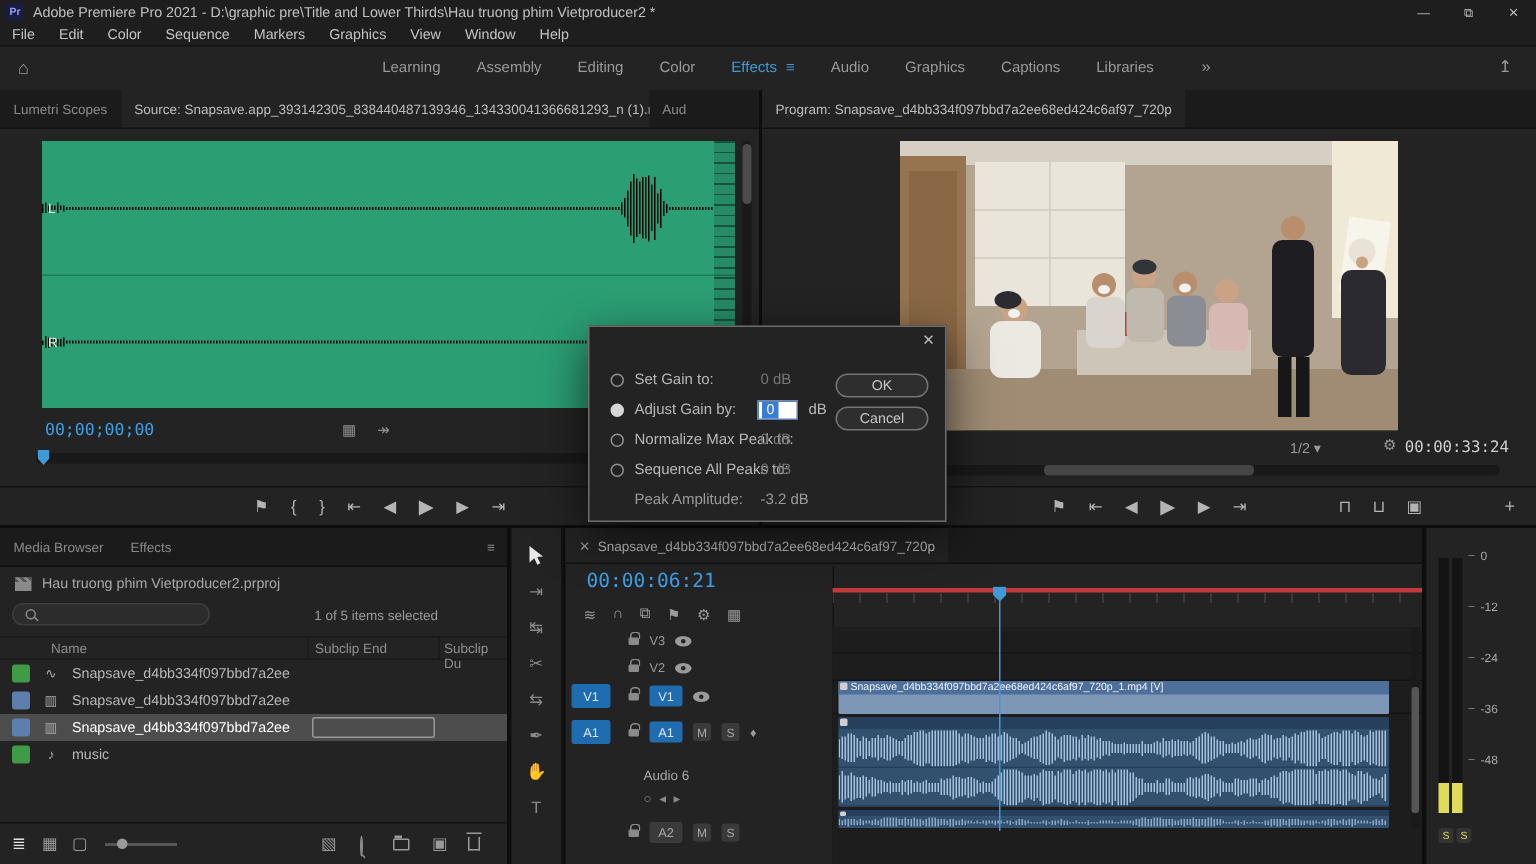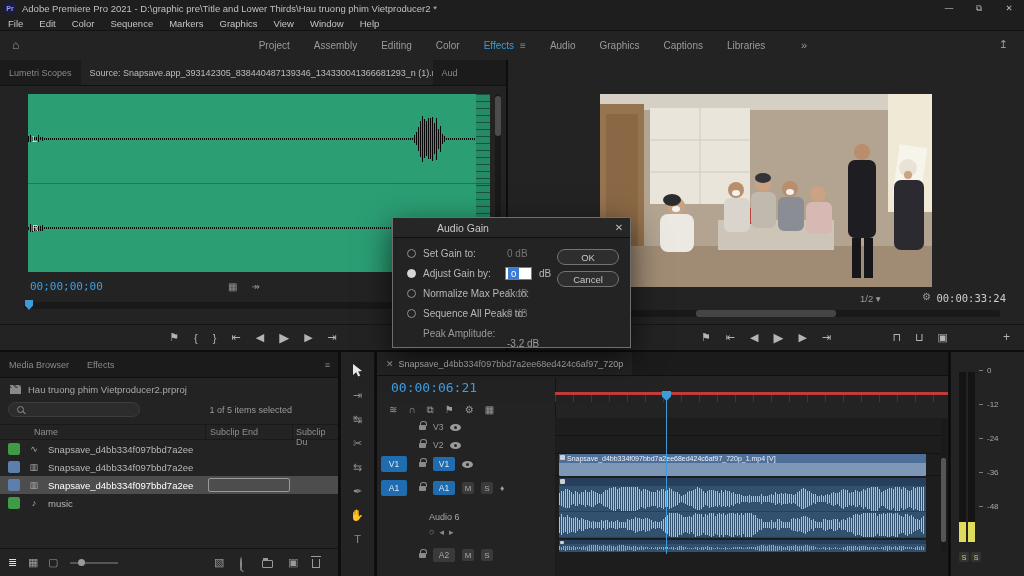--- a/index.html
+++ b/index.html
@@ -180,21 +180,21 @@
     <span>Markers</span>
     <span>Graphics</span>
     <span>View</span>
     <span>Window</span>
     <span>Help</span>
   </div>
 
   <div class="wsbar">
     <span class="ws-home">⌂</span>
     <div class="ws-tabs">
-      <span class="ws-tab">Project</span>
+      <span class="ws-tab">Learning</span>
       <span class="ws-tab">Assembly</span>
       <span class="ws-tab">Editing</span>
       <span class="ws-tab">Color</span>
       <span class="ws-group">
         <span class="ws-tab active">Effects</span>
         <span class="ws-menu">≡</span>
       </span>
       <span class="ws-tab">Audio</span>
       <span class="ws-tab">Graphics</span>
       <span class="ws-tab">Captions</span>
@@ -690,20 +690,23 @@
       <span>}</span>
       <span>⇤</span>
       <span>◀</span>
       <span class="play">▶</span>
       <span>▶</span>
       <span>⇥</span>
     </div>
   </div>
 
   <div class="panel" id="prog">
+    <div class="ptabs">
+      <span class="ptab active">Program: Snapsave_d4bb334f097bbd7a2ee68ed424c6af97_720p</span>
+    </div>
     <div id="video">
       <svg viewBox="0 0 332 193" width="332" height="193">
         <rect width="332" height="193" fill="#b3a491"></rect>
         <rect width="332" height="16" fill="#d6d0c4"></rect>
         <rect x="0" y="10" width="44" height="183" fill="#96744f"></rect>
         <rect x="6" y="20" width="32" height="160" fill="#8a6845"></rect>
         <rect x="50" y="14" width="100" height="96" fill="#e9e5da"></rect>
         <line x1="50" y1="46" x2="150" y2="46" stroke="#cfcabd"></line>
         <line x1="50" y1="78" x2="150" y2="78" stroke="#cfcabd"></line>
         <line x1="100" y1="14" x2="100" y2="110" stroke="#cfcabd"></line>
@@ -1488,36 +1491,35 @@
     <span class="mlabel" style="top:14px;">0</span>
     <span class="mlabel" style="top:48px;">-12</span>
     <span class="mlabel" style="top:82px;">-24</span>
     <span class="mlabel" style="top:116px;">-36</span>
     <span class="mlabel" style="top:150px;">-48</span>
     <span class="sbox" style="left:8px;">S</span>
     <span class="sbox" style="left:20px;">S</span>
   </div>
 
   <div id="gain">
-    <div class="dlg-title">Audio Gain</div>
     <span class="dlg-x">✕</span>
     <span class="radio" style="top:31px;"></span>
     <span class="opt-label" style="top:30px;">Set Gain to:</span>
     <span class="opt-val" style="top:30px;">0 dB</span>
     <span class="radio sel" style="top:51px;"></span>
     <span class="opt-label" style="top:50px;">Adjust Gain by:</span>
     <span class="gain-input" style="top:49px;">
         <span>0</span>
       </span>
     <span class="gain-unit" style="top:50px;">dB</span>
     <span class="radio" style="top:71px;"></span>
     <span class="opt-label" style="top:70px;">Normalize Max Peak to:</span>
     <span class="opt-val" style="top:70px;">0 dB</span>
     <span class="radio" style="top:91px;"></span>
     <span class="opt-label" style="top:90px;">Sequence All Peaks to:</span>
     <span class="opt-val" style="top:90px;">0 dB</span>
     <span class="peak-label" style="top:110px;">Peak Amplitude:</span>
-    <span class="peak-val" style="top:120px;">-3.2 dB</span>
+    <span class="peak-val" style="top:110px;">-3.2 dB</span>
     <span class="dlg-btn" style="top:31px;">OK</span>
     <span class="dlg-btn" style="top:53px;">Cancel</span>
   </div>
 
 </div>
 
 </body></html>

